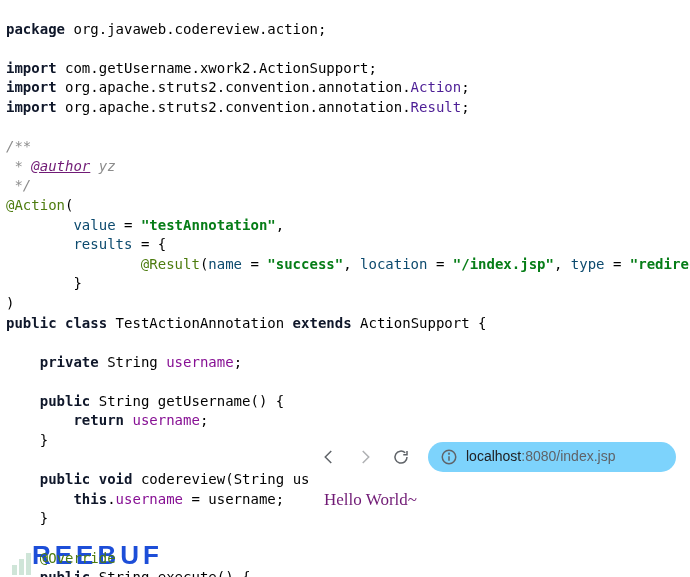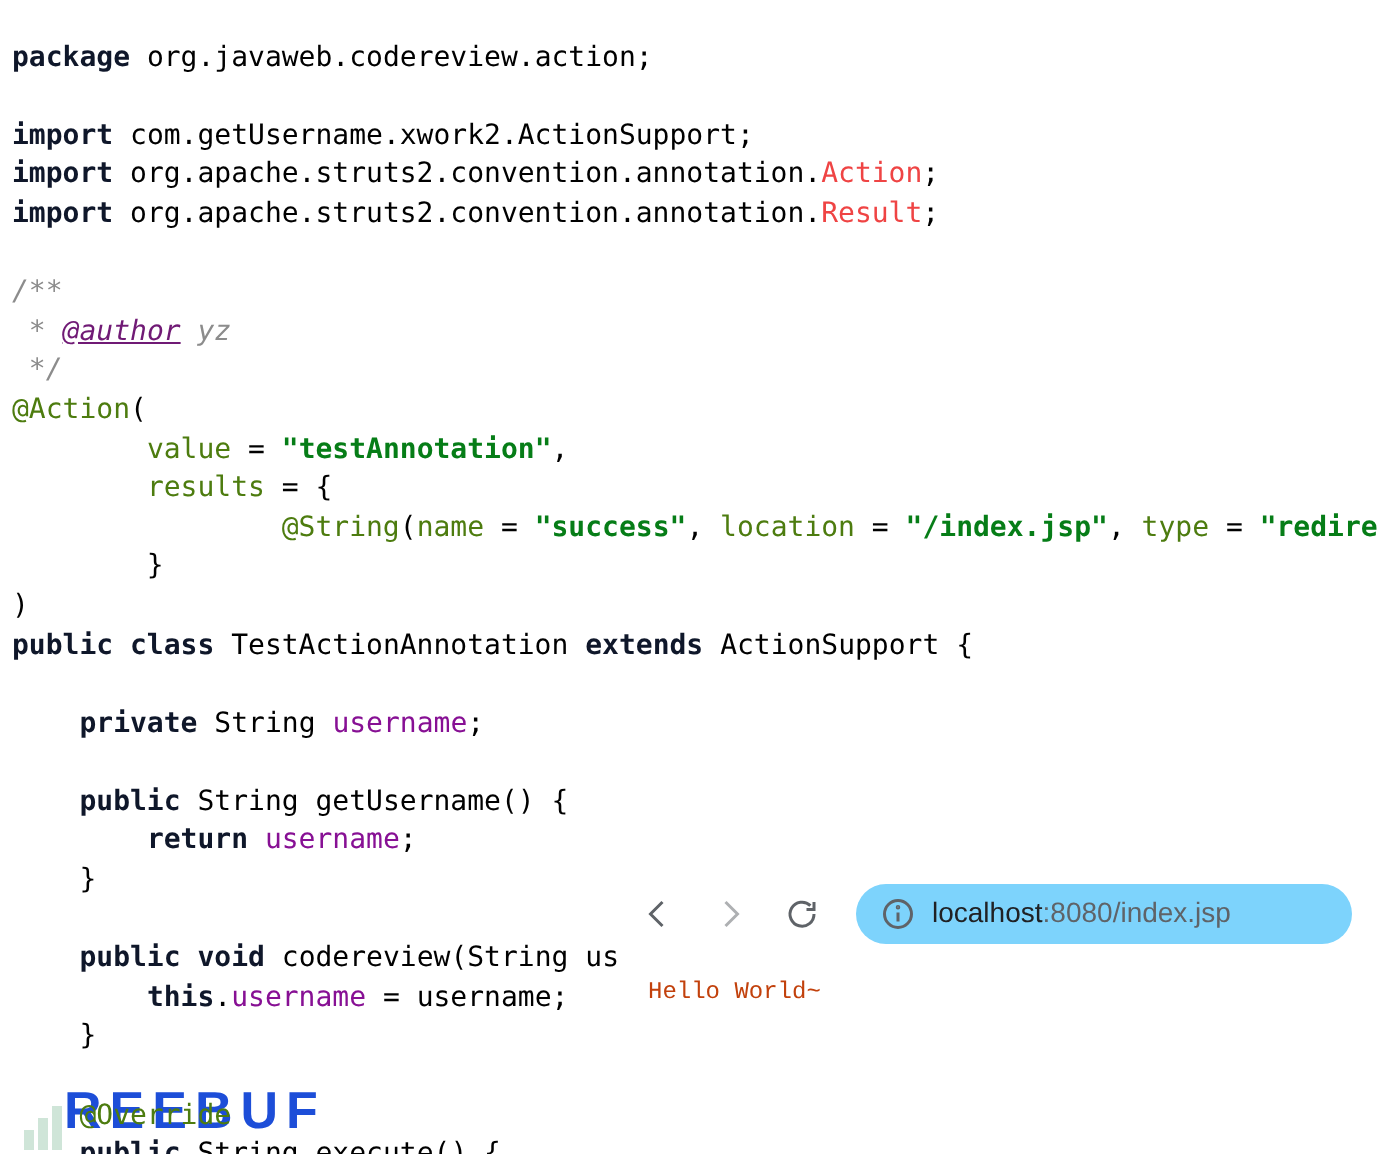--- a/index.html
+++ b/index.html
@@ -1,33 +1,33 @@
 <!DOCTYPE html>
 <html><head>
 <meta charset="utf-8">
 <style>
 * { margin:0; padding:0; box-sizing:border-box; }
 body { width:690px; height:577px; font-family:"Menlo","Consolas",monospace; font-size:14px; line-height:1.4; background:#fff; position:relative; overflow:hidden; }
 .code { white-space:pre; padding:0 6px; }
 .kw { color:#0f172a; font-weight:bold; }
 .str { color:#067d17; font-weight:bold; }
 .ann { color:#4d7c0f; }
-.annref { color:#ef4444; }
+.annref { color:#4c1d95; }
 .field { color:#871094; }
 .cmt { color:#8c8c8c; font-style:italic; }
 .tag { color:#701a75; font-style:italic; text-decoration:underline; }
-.grey { color:#4d7c0f; }
+.grey { color:#0c4a6e; }
 
 .browser { position:absolute; right:4px; top:436px; width:376px; background:#fff; }
 .toolbar { display:flex; align-items:center; gap:18px; padding:6px 10px 8px 10px; }
 .toolbar svg { width:18px; height:18px; stroke:#5f6368; fill:none; stroke-width:2; }
 .addr { flex:1; display:flex; align-items:center; gap:8px; background:#7dd3fc; border-radius:16px; padding:5px 12px; font-family:Arial,sans-serif; font-size:14px; color:#5f6368; }
 .addr svg { stroke:#5f6368; }
 .host { color:#202124; }
-.page { padding:8px 14px; font-family:Liberation Mono, monospace; font-size:12px; color:#c2410c; }
+.page { padding:8px 14px; font-family:Liberation Serif, serif; font-size:17px; color:#701a75; }
 
 .wm { position:absolute; left:12px; bottom:4px; font-family:Arial,sans-serif; font-size:26px; font-weight:bold; letter-spacing:4px; color:#1d4ed8; z-index:-1; }
 .wm .bars { display:inline-block; width:24px; height:24px; position:relative; top:2px; margin-right:-4px; }
 .wm .bars span { display:inline-block; width:5px; background:#cfe5d8; margin-right:2px; vertical-align:bottom; }
 </style>
 </head>
 <body>
 
 <div class="code">
 <span class="kw">package</span> <span>org.javaweb.codereview.action;</span>
@@ -35,21 +35,21 @@
 <span class="kw">import</span> <span>com.getUsername.xwork2.ActionSupport;</span>
 <span class="kw">import</span> <span>org.apache.struts2.convention.annotation.</span><span class="annref">Action</span><span>;</span>
 <span class="kw">import</span> <span>org.apache.struts2.convention.annotation.</span><span class="annref">Result</span><span>;</span>
 
 <span class="cmt">/**</span>
 <span class="cmt"> * </span><span class="tag">@author</span><span class="cmt"> </span><span class="cmt">yz</span>
 <span class="cmt"> */</span>
 <span class="ann">@Action</span><span>(</span>
         <span class="grey">value</span> = <span class="str">"testAnnotation"</span>,
         <span class="grey">results</span> = {
-                <span class="ann">@String</span><span>(</span><span class="grey">name</span> = <span class="str">"success"</span>, <span class="grey">location</span> = <span class="str">"/index.jsp"</span>, <span class="grey">type</span> = <span class="str">"redirect"</span>
+                <span class="ann">@Result</span><span>(</span><span class="grey">name</span> = <span class="str">"success"</span>, <span class="grey">location</span> = <span class="str">"/index.jsp"</span>, <span class="grey">type</span> = <span class="str">"redirect"</span>
         }
 <span>)</span>
 <span class="kw">public class</span> <span>TestActionAnnotation</span> <span class="kw">extends</span> <span>ActionSupport</span> {
 
     <span class="kw">private</span> <span>String</span> <span class="field">username</span>;
 
     <span class="kw">public</span> <span>String</span> <span>getUsername</span>() {
         <span class="kw">return</span> <span class="field">username</span>;
     }
 

